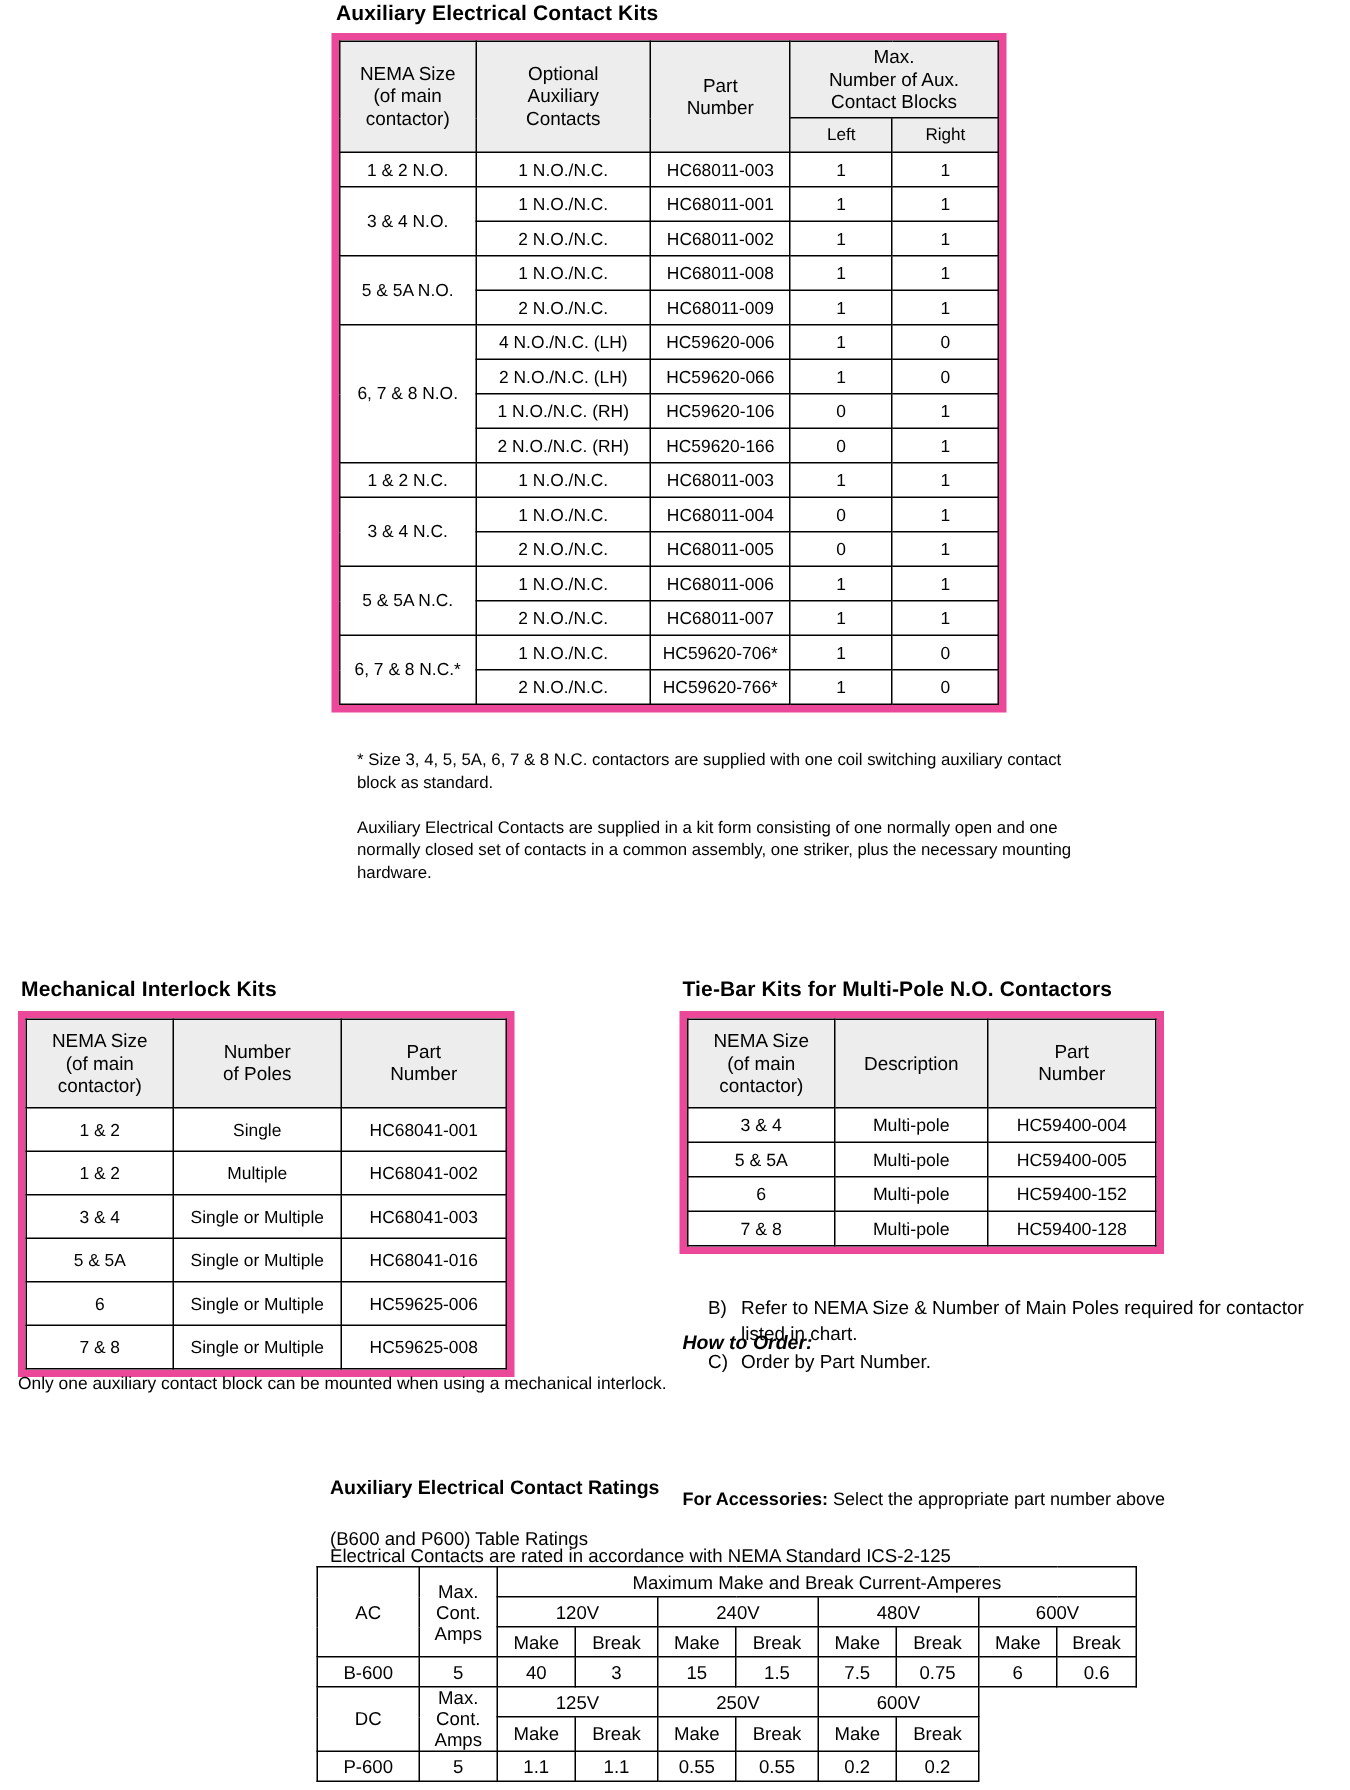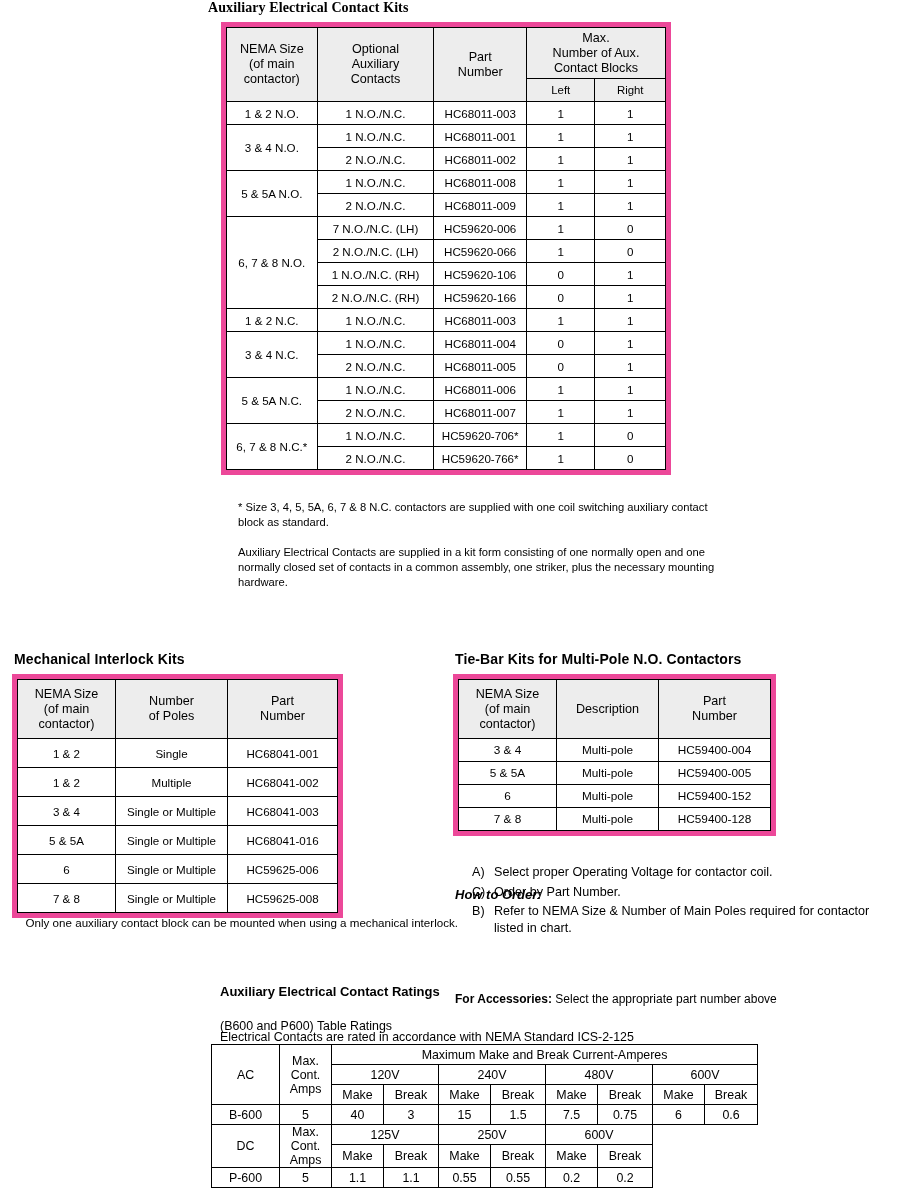--- a/index.html
+++ b/index.html
@@ -33,21 +33,20 @@
     font-size: 12.4px;
     line-height: 16.5px;
   }
   .note-text {
     font-size: 11.2px;
     line-height: 15px;
   }
   .small-note {
     font-size: 11.6px;
     line-height: 14.5px;
-    text-align: right;
   }
 
   
   table.grid {
     border-collapse: collapse;
     table-layout: fixed;
     background: #fff;
   }
   table.grid td, table.grid th {
     border: 1px solid #000;
@@ -96,21 +95,21 @@
     line-height: 16.5px;
     margin-bottom: 3px;
     padding-left: 22px;
     text-indent: -22px;
   }
   ol.order-list li .ltr { display: inline-block; width: 22px; text-indent: 0; }
 </style>
 </head>
 <body>
 
-<div class="abs sec-title" style="left:208px; top:0px;font-family:Liberation Serif, serif;">Auxiliary Electrical Contact Kits</div>
+<div class="abs sec-title" style="left:224px; top:0px;">Auxiliary Electrical Contact Kits</div>
 
 <div class="abs" style="left:221px; top:22px;">
   <div class="heavy-box">
     <table class="grid" id="aux-kits-table">
       <colgroup>
         <col style="width:90px">
           <col style="width:116px">
           <col style="width:92px">
         <col style="width:68px">
           <col style="width:70px">
@@ -171,21 +170,21 @@
             <td>1</td>
           </tr>
           <tr>
             <td>2 N.O./N.C.</td>
             <td>HC68011-009</td>
             <td>1</td>
             <td>1</td>
           </tr>
           <tr>
             <td rowspan="4">6, 7 &amp; 8 N.O.</td>
-            <td>7 N.O./N.C. (LH)</td>
+            <td>4 N.O./N.C. (LH)</td>
             <td>HC59620-006</td>
             <td>1</td>
             <td>0</td>
           </tr>
           <tr>
             <td>2 N.O./N.C. (LH)</td>
             <td>HC59620-066</td>
             <td>1</td>
             <td>0</td>
           </tr>
@@ -366,23 +365,22 @@
             <td>HC59400-128</td>
           </tr>
         </tbody>
     </table>
   </div>
 </div>
 
 <div class="abs sub-title" style="left:455px; top:886px;font-style:italic;">How to Order:</div>
 
 <ol class="abs order-list" id="order-list" style="left:472px; top:864px; width:412px;">
-    <li><span class="ltr">A)</span><span>Select proper Operating Voltage for contactor coil.</span></li>
+    <li><span class="ltr">B)</span><span>Refer to NEMA Size &amp; Number of Main Poles required for contactor listed in chart.</span></li>
     <li><span class="ltr">C)</span><span>Order by Part Number.</span></li>
-    <li><span class="ltr">B)</span><span>Refer to NEMA Size &amp; Number of Main Poles required for contactor listed in chart.</span></li>
   </ol>
 
 <div class="abs" style="left:455px; top:950px; width:430px; font-size:12px; line-height:16px;margin-top:41px;">
   <span style="font-weight:bold;">For Accessories:</span>
   <span>Select the appropriate part number above</span>
 </div>
 
 <div class="abs sub-title" style="left:220px; top:983px;">Auxiliary Electrical Contact Ratings</div>
 <div class="abs body-text" style="left:220px; top:1001px;margin-top:28px;">Electrical Contacts are rated in accordance with NEMA Standard ICS-2-125</div>
 <div class="abs body-text" style="left:220px; top:1018px;">(B600 and P600) Table Ratings</div>

